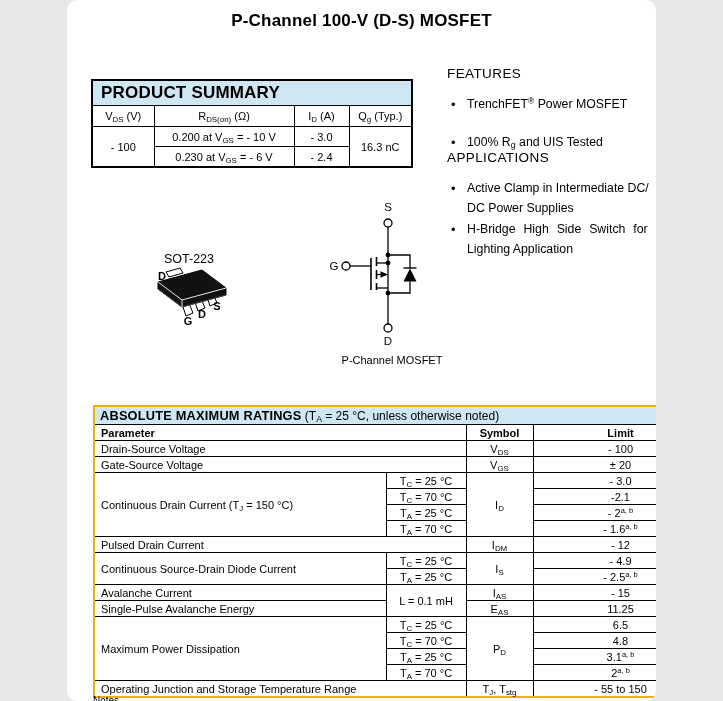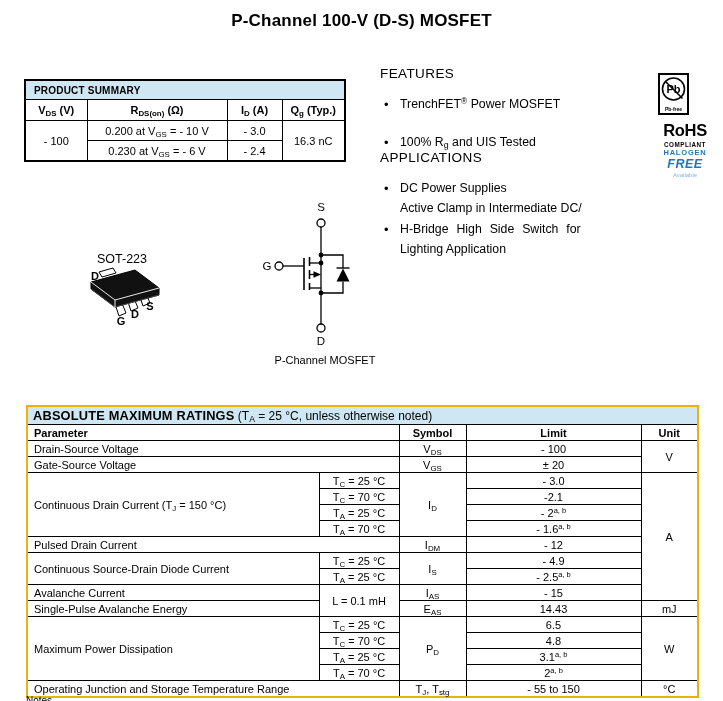--- a/index.html
+++ b/index.html
@@ -1,40 +1,41 @@
 <!DOCTYPE html>
 <html><head>
 <meta charset="utf-8">
 <style>
   html,body { margin:0; padding:0; background:#e8e8e8; }
   .page {
-    position:relative; width:723px; height:701px; margin:0 auto;
+    position:relative; width:589px; height:701px; margin:0 auto;
     background:#ffffff; overflow:hidden; color:#000;
     font-family:"Liberation Sans","DejaVu Sans",sans-serif;
+    border-radius:10px;
   }
   sub { font-size:72%; vertical-align:baseline; position:relative; top:0.28em; line-height:0; }
   sup { font-size:68%; vertical-align:baseline; position:relative; top:-0.45em; line-height:0; }
 
   .doc-title {
     position:absolute; top:11px; left:0; width:100%;
     text-align:center; font-size:17px; font-weight:bold; letter-spacing:0.2px;
   }
 
   
   table.ps {
     position:absolute; left:24px; top:79px; width:320px;
     border-collapse:collapse; table-layout:fixed; font-size:11px;
     border:2px solid #000;
   }
   table.ps td { border:1px solid #000; text-align:center; height:17px; padding:1px 2px; }
   table.ps tr.bar td {
-    background:#cfe7f3; font-weight:bold; font-size:10px;
+    background:#cfe7f3; font-weight:bold; font-size:17px;
     text-align:left; padding:2px 0 2px 8px; height:14px; letter-spacing:0.2px;
   }
-  table.ps tr.head td { font-weight:bold; height:18px; }
+  table.ps tr.head td { font-weight:normal; height:18px; }
 
   
   .sec { position:absolute; left:380px; width:272px; }
   .sec-title { font-size:13.5px; font-weight:normal; letter-spacing:0.4px; }
   .bullet { position:relative; padding-left:20px; font-size:12.3px; line-height:19.5px; margin-top:14px; }
   .bullet::before { content:"\2022"; position:absolute; left:4px; top:0; font-size:13px; }
   .spread { word-spacing:4.5px; }
 
   
   .badges { position:absolute; left:656px; top:73px; width:58px; text-align:center; }
@@ -108,22 +109,22 @@
 
   <div class="sec" style="top:66px">
     <div class="sec-title">FEATURES</div>
     <div class="bullet">TrenchFET<sup>®</sup> Power MOSFET</div>
     <div class="bullet" style="margin-top:18px">100% R<sub>g</sub> and UIS Tested</div>
   </div>
 
   <div class="sec" style="top:150px">
     <div class="sec-title">APPLICATIONS</div>
     <div class="bullet">
+      <div>Active Clamp in Intermediate DC/</div>
       <div>DC Power Supplies</div>
-      <div>Active Clamp in Intermediate DC/</div>
     </div>
     <div class="bullet" style="margin-top:2px">
       <div class="spread">H-Bridge High Side Switch for</div>
       <div>Lighting Application</div>
     </div>
   </div>
 
   <div class="badges">
     <svg class="pbbox" width="31" height="42" viewBox="0 0 31 42">
       <rect x="1" y="1" width="29" height="40" fill="none" stroke="#000" stroke-width="2"></rect>
@@ -250,21 +251,21 @@
     </tr>
     <tr>
       <td class="left">Avalanche Current</td>
       <td rowspan="2">L = 0.1 mH</td>
       <td>I<sub>AS</sub></td>
       <td>- 15</td>
     </tr>
     <tr>
       <td class="left">Single-Pulse Avalanche Energy</td>
       <td>E<sub>AS</sub></td>
-      <td>14.43</td>
+      <td>11.25</td>
       <td>mJ</td>
     </tr>
     <tr>
       <td rowspan="4" class="left">Maximum Power Dissipation</td>
       <td>T<sub>C</sub> = 25 °C</td>
       <td rowspan="4">P<sub>D</sub></td>
       <td>6.5</td>
       <td rowspan="4">W</td>
     </tr>
     <tr>

